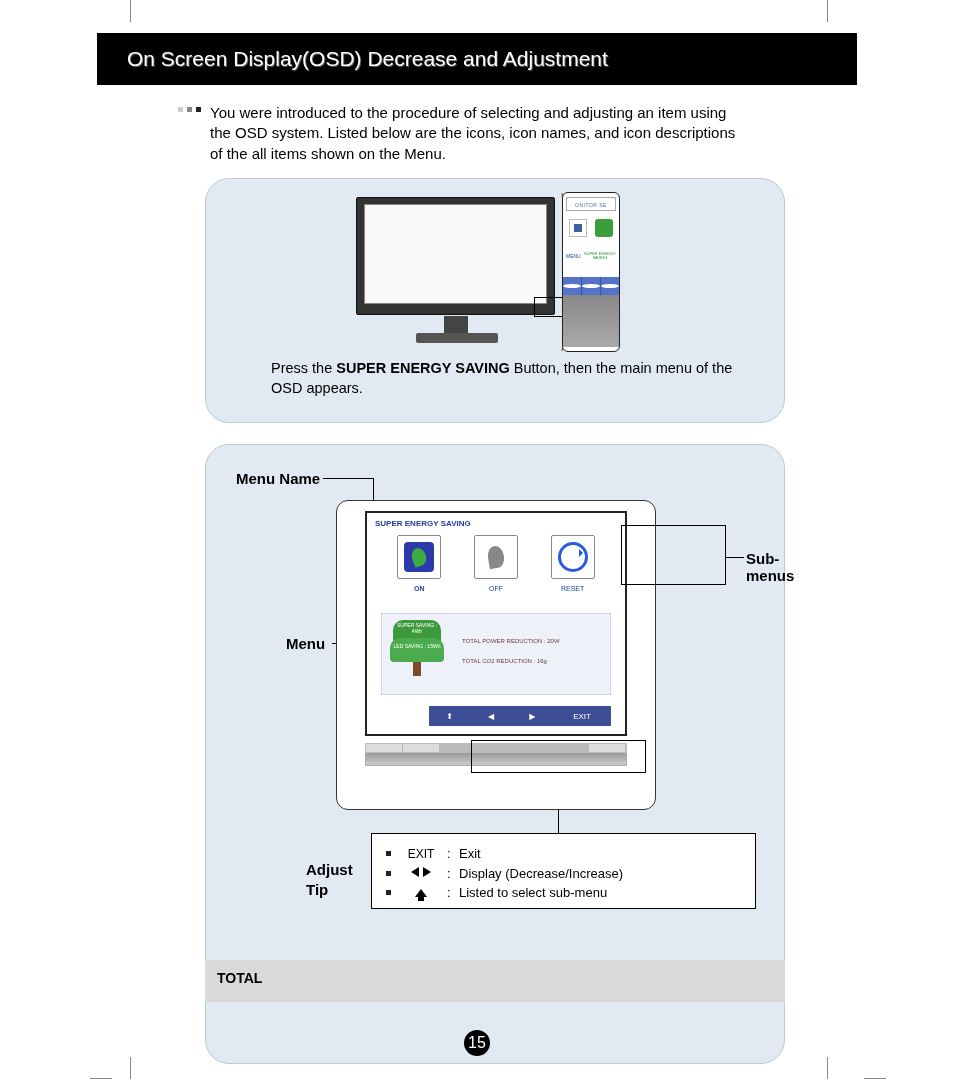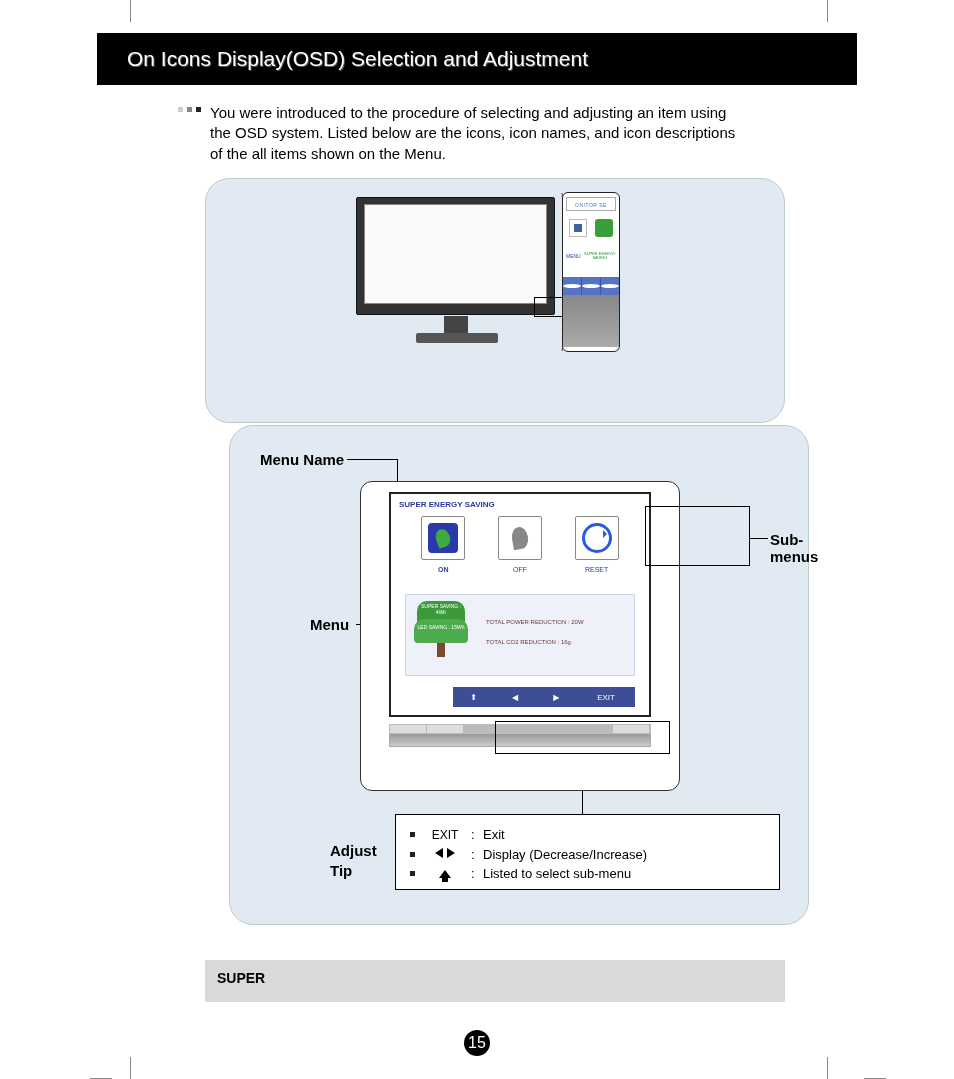--- a/index.html
+++ b/index.html
@@ -55,21 +55,21 @@
   .intro-dots .d2 { background:#888; }
   .intro-dots .d3 { background:#222; }
 
   .panel {
     position: absolute;
     background: #e1eaf2;
     border-radius: 24px;
     border: 1px solid #bcc;
   }
   .panel1 { left: 205px; top: 178px; width: 580px; height: 245px; }
-  .panel2 { left: 205px; top: 425px; width: 580px; height: 500px; margin-left: 24px; }
+  .panel2 { left: 205px; top: 444px; width: 580px; height: 620px; }
 
   .p1-text {
     position:absolute; left: 65px; right: 45px; top: 180px;
     font-size: 14.5px; line-height: 1.35;
   }
   .p1-text b { font-weight: bold; }
 
   .monitor {
     position:absolute; left: 150px; top: 18px; width: 199px; height: 158px;
   }
@@ -258,21 +258,21 @@
 </style>
 </head>
 <body>
 
 <div class="crop-marks-top">
   <span class="crop-t1"></span>
     <span class="crop-t2"></span>
 </div>
 
 <div class="header-bar">
-  <span>On Icons Display(OSD) Selection and Adjustment</span>
+  <span>On Screen Display(OSD) Decrease and Adjustment</span>
 </div>
 
 <div class="intro-block">
   <div class="intro-dots">
     <span class="d1"></span>
       <span class="d2"></span>
       <span class="d3"></span>
   </div>
   <span>You were introduced to the procedure of selecting and adjusting an item using the OSD system. Listed below are the icons, icon names, and icon descriptions of the all items shown on the Menu.</span>
 </div>
@@ -304,20 +304,23 @@
           <span class="dot"></span>
         </span>
         <span>
           <span class="dot"></span>
         </span>
         <span>
           <span class="dot"></span>
         </span>
     </div>
     <div class="gray-strip"></div>
+  </div>
+  <div class="p1-text">
+    <span>Press the </span><b>SUPER ENERGY SAVING</b><span> Button, then the main menu of the OSD appears.</span>
   </div>
 </div>
 
 <div class="panel panel2">
   <div class="p2-label lbl-menuname">Menu Name</div>
   <div class="p2-label lbl-submenus">Sub-menus</div>
   <div class="p2-label lbl-icons">Menu</div>
   <div class="p2-label lbl-buttontip">Adjust Tip</div>
 
   <div class="lead-line" style="left:117px;top:33px;width:50px;height:1px"></div>
@@ -409,21 +412,21 @@
     <div class="tip-row">
       <span class="bullet"></span>
       <span class="sym"><span class="home-icon"></span></span>
       <span class="colon">:</span>
       <span>Listed to select sub-menu</span>
     </div>
   </div>
 </div>
 
 <div class="note">
-  <div class="note-title">SUPER</div>
+  <div class="note-title">TOTAL</div>
 </div>
 
 <div class="page-num">15</div>
 
 <div class="crop-marks-bot">
   <span class="crop-b1"></span>
     <span class="crop-b2"></span>
   <span class="crop-b3"></span>
     <span class="crop-b4"></span>
 </div>

